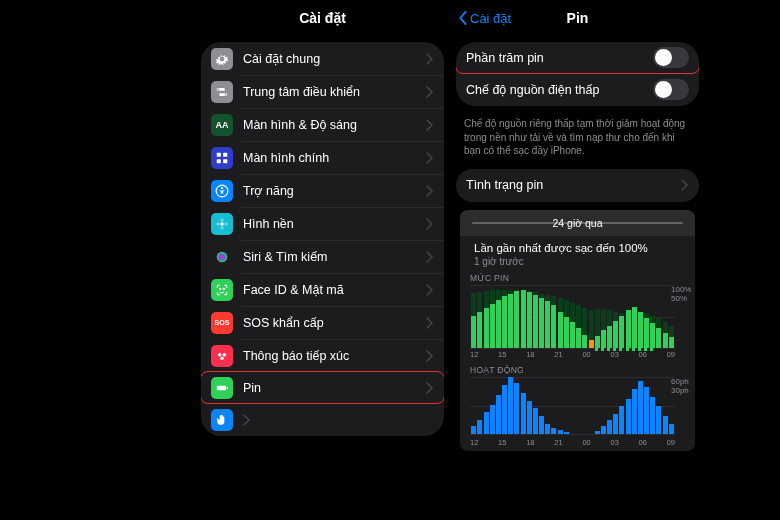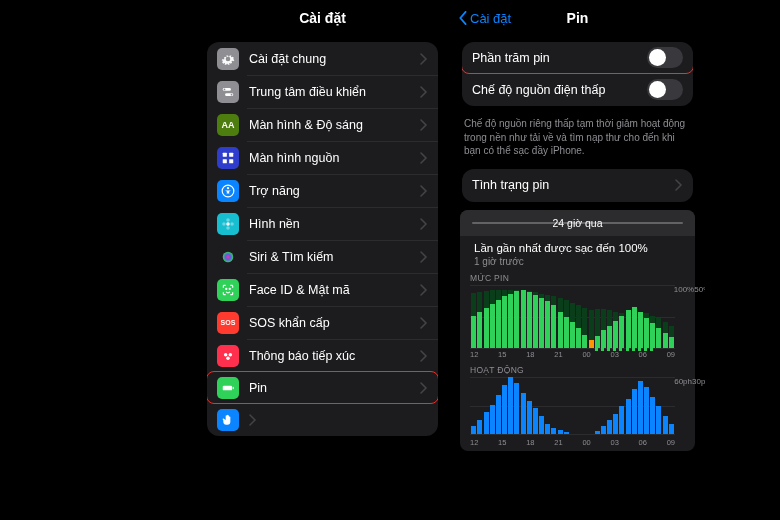--- a/index.html
+++ b/index.html
@@ -5,21 +5,21 @@
 *{margin:0;padding:0;box-sizing:border-box;font-family:-apple-system,BlinkMacSystemFont,"Segoe UI",sans-serif;-webkit-font-smoothing:antialiased}
 html,body{width:780px;height:520px;background:#000;overflow:hidden}
 .canvas{width:780px;height:520px;background:#000;display:flex;justify-content:center;align-items:flex-start;gap:0}
 .phone{width:255px;height:520px;background:#000;color:#fff;overflow:hidden;position:relative;font-size:12px}
 .phone.left{margin-left:120px}
 .phone.right{margin-left:0}
 .hdr{height:36px;display:flex;align-items:center;justify-content:center;position:relative}
 .hdr-title{font-size:14px;font-weight:600}
 .hdr-back{position:absolute;left:8px;display:flex;align-items:center;color:#0a84ff;font-size:13px}
 .hdr-back svg{width:10px;height:14px;margin-right:2px}
-.group{margin:6px 12px;border-radius:12px;background:#1c1c1e;overflow:hidden}
+.group{margin:6px 6px;border-radius:20px;background:#1c1c1e;overflow:hidden}
 .row{height:33px;display:flex;align-items:center;padding:0 10px;position:relative}
 .row + .row::before{content:"";position:absolute;left:40px;right:0;top:0;height:1px;background:#2c2c2e}
 .icon{width:22px;height:22px;border-radius:5px;display:flex;align-items:center;justify-content:center;margin-right:10px;font-size:10px;font-weight:700;color:#fff;flex-shrink:0}
 .icon svg{width:14px;height:14px}
 .label{flex:1;font-size:12.5px;color:#fff}
 .chev{width:8px;height:12px;opacity:.35}
 .toggle{width:36px;height:21px;border-radius:11px;background:#39393d;position:relative}
 .toggle::after{content:"";position:absolute;width:17px;height:17px;border-radius:50%;background:#fff;top:2px;left:2px}
 .hi{border:1.5px solid #e7322e;border-radius:8px;margin:-1px}
 .hi .row{height:31px}
@@ -27,21 +27,21 @@
 .seg{margin:6px 10px;display:flex;height:26px;border-radius:7px;background:#1c1c1e;padding:12px}
 .seg-btn{flex:1;display:flex;align-items:center;justify-content:center;font-size:10.5px;color:#fff;border-radius:6px}
 .seg-btn.active{background:#636366}
 .info-block{margin:2px 10px 0;padding:4px 4px 0}
 .info-title{font-size:11.5px;color:#fff;margin-bottom:2px}
 .info-sub{font-size:10px;color:#8e8e93}
 .chart-wrap{margin:3px 10px 0}
 .chart-title{font-size:8.5px;color:#8e8e93;margin:6px 0 2px;letter-spacing:.3px}
 .chart{position:relative;height:74px;width:235px}
 .chart-area{position:absolute;left:0;top:0;width:205px;height:64px;border-bottom:1px solid #2c2c2e}
-.chart-y{position:absolute;right:0;top:0;width:26px;height:64px;display:flex;flex-direction:row;justify-content:center;align-items:flex-start;font-size:8px;color:#8e8e93}
+.chart-y{position:absolute;right:8px;top:0;width:26px;height:64px;display:flex;flex-direction:column;justify-content:flex-start;align-items:flex-start;font-size:8px;color:#8e8e93}
 .chart-x{position:absolute;left:0;bottom:0;width:205px;height:9px;display:flex;justify-content:space-between;font-size:7.5px;color:#8e8e93}
 .chart.act{height:70px}
 .chart.act .chart-area{height:58px}
 .chart.act .chart-y{height:58px}
 .bar{position:absolute;bottom:0;width:5px;background:#30d158}
 .bar.dim{background:#0a3d1a}
 .bar.warn{background:#ff9500}
 .bar.act-b{background:#0a84ff}
 .bar.act-d{background:#083057}
 .line-top{position:absolute;left:0;right:0;height:1px;background:#2c2c2e}
@@ -76,36 +76,36 @@
               <rect x="7" y="14" width="14" height="5" rx="2.5" fill="#fff"></rect>
               <circle cx="18" cy="16.5" r="1.5" fill="#8e8e93"></circle>
             </svg>
           </div>
           <div class="label">Trung tâm điều khiển</div>
           <svg class="chev" viewBox="0 0 8 12">
             <path d="M1 1l5 5-5 5" stroke="#8e8e93" stroke-width="1.5" fill="none" stroke-linecap="round"></path>
           </svg>
         </div>
         <div class="row">
-          <div class="icon" style="background: #4d7c0f; font-size: 9px;">AA</div>
+          <div class="icon" style="background: #14532d; font-size: 9px;">AA</div>
           <div class="label">Màn hình &amp; Độ sáng</div>
           <svg class="chev" viewBox="0 0 8 12">
             <path d="M1 1l5 5-5 5" stroke="#8e8e93" stroke-width="1.5" fill="none" stroke-linecap="round"></path>
           </svg>
         </div>
         <div class="row">
           <div class="icon" style="background: rgb(47, 61, 204);">
             <svg viewBox="0 0 24 24" fill="#fff">
               <rect x="3" y="3" width="7" height="7" rx="1"></rect>
               <rect x="14" y="3" width="7" height="7" rx="1"></rect>
               <rect x="3" y="14" width="7" height="7" rx="1"></rect>
               <rect x="14" y="14" width="7" height="7" rx="1"></rect>
             </svg>
           </div>
-          <div class="label">Màn hình nguồn</div>
+          <div class="label">Màn hình chính</div>
           <svg class="chev" viewBox="0 0 8 12">
             <path d="M1 1l5 5-5 5" stroke="#8e8e93" stroke-width="1.5" fill="none" stroke-linecap="round"></path>
           </svg>
         </div>
         <div class="row">
           <div class="icon" style="background: rgb(10, 132, 255);">
             <svg viewBox="0 0 24 24">
               <circle cx="12" cy="12" r="10" fill="none" stroke="#fff" stroke-width="2"></circle>
               <circle cx="12" cy="7" r="2" fill="#fff"></circle>
               <path d="M7 11h10l-3 2v5l-2-3-2 3v-5z" fill="#fff"></path>

